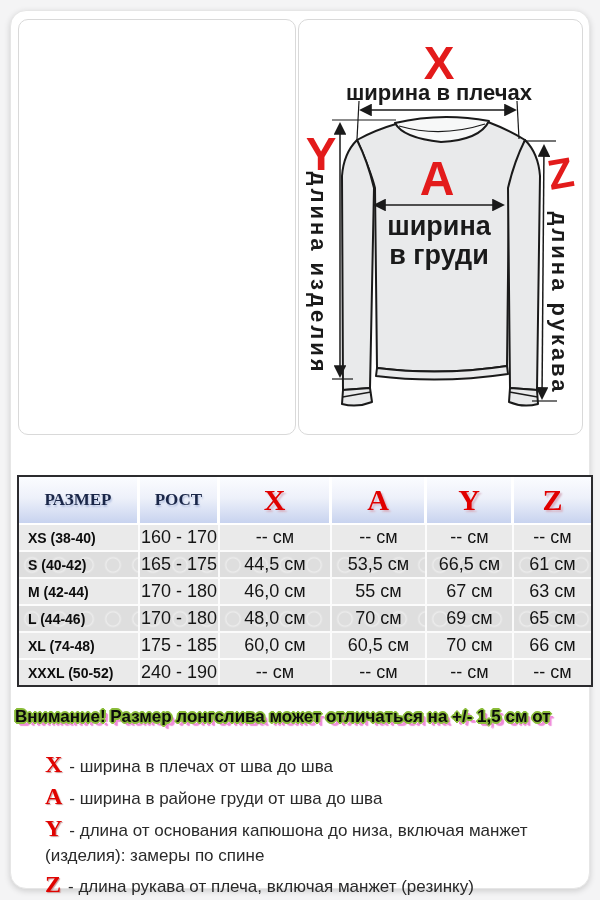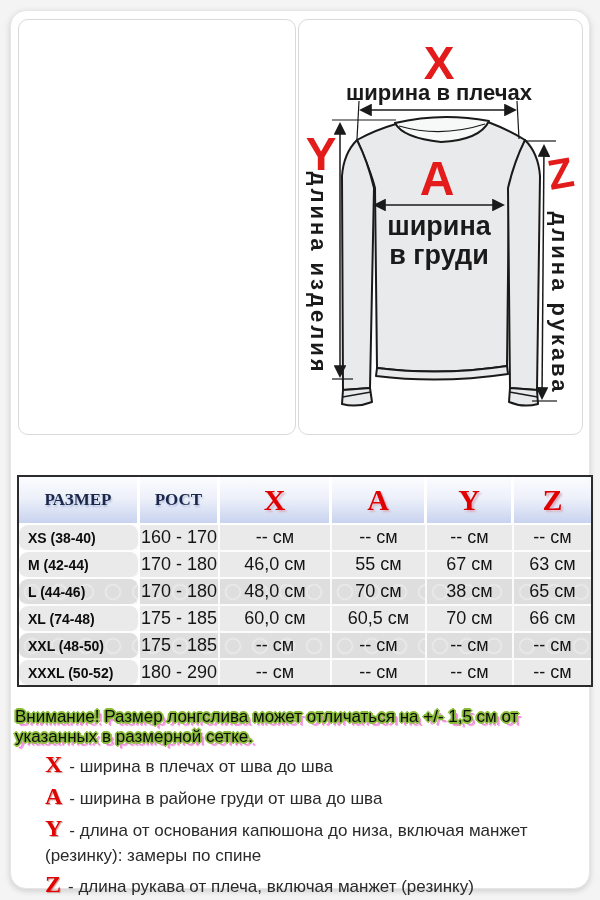--- a/index.html
+++ b/index.html
@@ -50,32 +50,32 @@
   }
   .size-table td{
     height:25px;padding:0;text-align:center;vertical-align:middle;
     font-size:18px;color:#151515;
     border-right:2px solid rgba(255,255,255,.85);
     border-bottom:2px solid rgba(255,255,255,.9);
   }
   .size-table td:last-child{border-right:none;}
   .size-table tr:last-child td{border-bottom:none;}
   .size-table td.size{
-    text-align:left;padding-left:9px;font-weight:bold;font-size:14px;color:#0c0c0c;border-radius:9px;
+    text-align:left;padding-left:9px;font-weight:bold;font-size:14px;color:#0c0c0c;
   }
   .size-table tr.row-a td{background-color:#eaeaea;}
   .size-table tr.row-b td{
     background-color:#dedede;
     background-image:radial-gradient(circle at 13px 13px, transparent 6px, rgba(255,255,255,.4) 7px, transparent 9px);
     background-size:27px 27px;
   }
 
   .warning{
     position:absolute;left:4px;top:696px;width:578px;
-    font-size:17px;line-height:20px;font-weight:normal;color:#0b0b0b;
+    font-size:17px;line-height:20px;font-weight:bold;color:#0b0b0b;
     text-shadow:
       -2px 0 0 #8abc3a, 2px 0 0 #8abc3a, 0 -2px 0 #8abc3a, 0 2px 0 #8abc3a,
       -1px -1px 0 #8abc3a, 1px -1px 0 #8abc3a, -1px 1px 0 #8abc3a, 1px 1px 0 #8abc3a,
       3px 3px 0 #ef8cda, 4px 4px 1px #ef8cda;
   }
 
   .legend{position:absolute;left:34px;top:740px;width:540px;}
   .legend-item{margin-bottom:3px;font-size:17px;color:#2a2a2a;line-height:26px;}
   .legend-letter{
     font-family:"Liberation Serif",serif;font-weight:bold;font-size:24px;
@@ -174,77 +174,76 @@
     </thead>
     <tbody>
       <tr class="row-a">
         <td class="size">XS (38-40)</td>
         <td>160 - 170</td>
         <td>-- см</td>
         <td>-- см</td>
         <td>-- см</td>
         <td>-- см</td>
       </tr>
+      <tr class="row-b">
+        <td class="size">S (40-42)</td>
+        <td>165 - 175</td>
+        <td>44,5 см</td>
+        <td>53,5 см</td>
+        <td>66,5 см</td>
+        <td>61 см</td>
+      </tr>
       <tr class="row-a">
         <td class="size">M (42-44)</td>
         <td>170 - 180</td>
         <td>46,0 см</td>
         <td>55 см</td>
         <td>67 см</td>
         <td>63 см</td>
       </tr>
       <tr class="row-b">
         <td class="size">L (44-46)</td>
         <td>170 - 180</td>
         <td>48,0 см</td>
         <td>70 см</td>
-        <td>38 см</td>
+        <td>69 см</td>
         <td>65 см</td>
       </tr>
       <tr class="row-a">
         <td class="size">XL (74-48)</td>
         <td>175 - 185</td>
         <td>60,0 см</td>
         <td>60,5 см</td>
         <td>70 см</td>
         <td>66 см</td>
       </tr>
-      <tr class="row-b">
-        <td class="size">XXL (48-50)</td>
-        <td>175 - 185</td>
-        <td>-- см</td>
-        <td>-- см</td>
-        <td>-- см</td>
-        <td>-- см</td>
-      </tr>
       <tr class="row-a">
         <td class="size">XXXL (50-52)</td>
-        <td>180 - 290</td>
+        <td>240 - 190</td>
         <td>-- см</td>
         <td>-- см</td>
         <td>-- см</td>
         <td>-- см</td>
       </tr>
     </tbody>
   </table>
 
   <div class="warning">
     <div>Внимание! Размер лонгслива может отличаться на +/- 1,5 см от</div>
-    <div>указанных в размерной сетке.</div>
   </div>
 
   <div class="legend">
     <div class="legend-item">
       <span class="legend-letter">X</span><span class="legend-text">- ширина в плечах от шва до шва</span>
     </div>
     <div class="legend-item">
       <span class="legend-letter">A</span><span class="legend-text">- ширина в районе груди от шва до шва</span>
     </div>
     <div class="legend-item">
       <span class="legend-letter">Y</span><span class="legend-text">- длина от основания капюшона до низа, включая манжет</span>
-      <div class="legend-cont">(резинку): замеры по спине</div>
+      <div class="legend-cont">(изделия): замеры по спине</div>
     </div>
     <div class="legend-item">
       <span class="legend-letter">Z</span><span class="legend-text">- длина рукава от плеча, включая манжет (резинку)</span>
     </div>
   </div>
 
 </div>
 
 </body></html>

